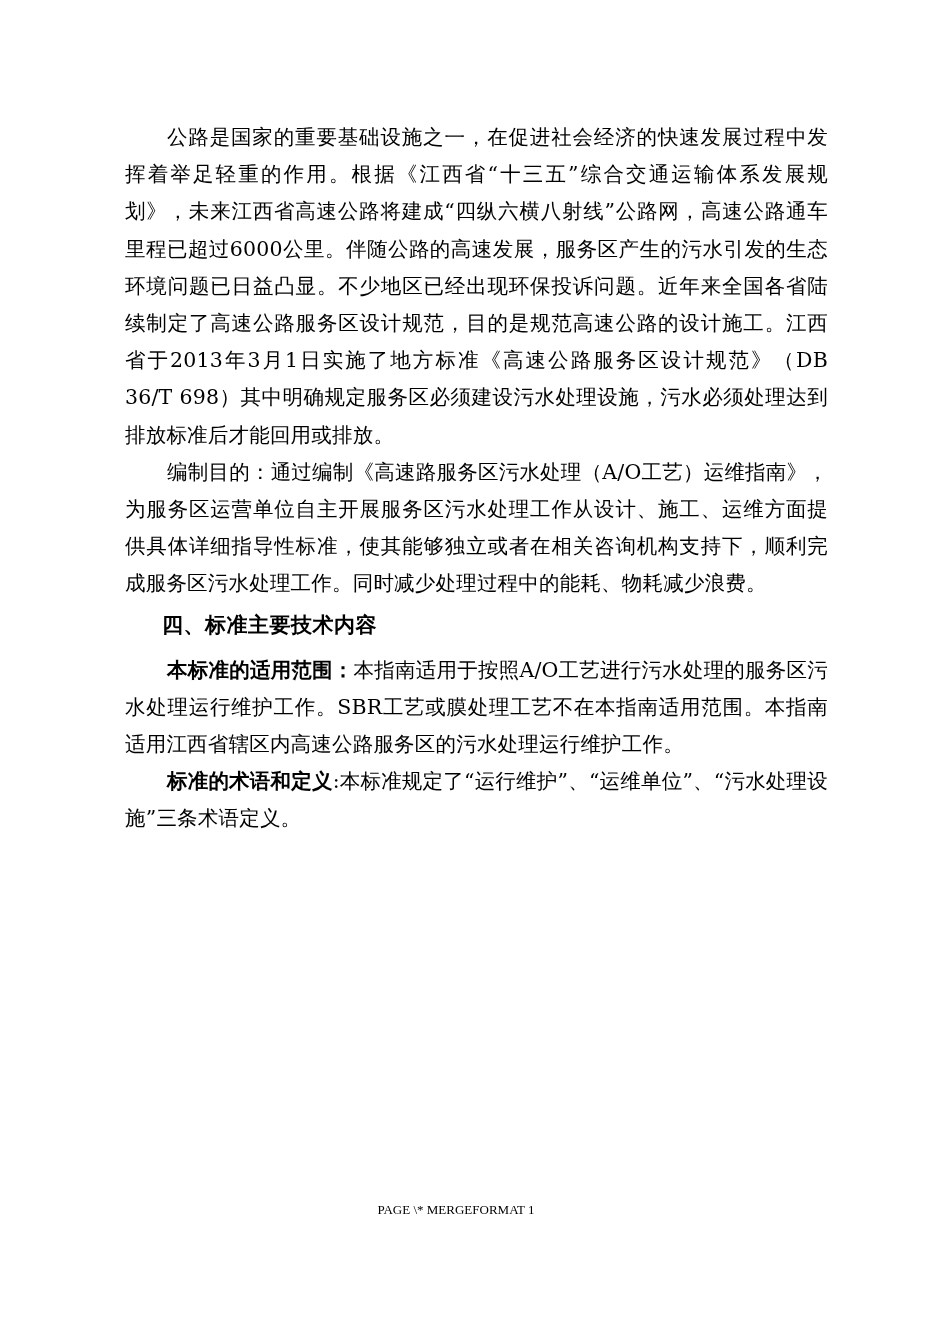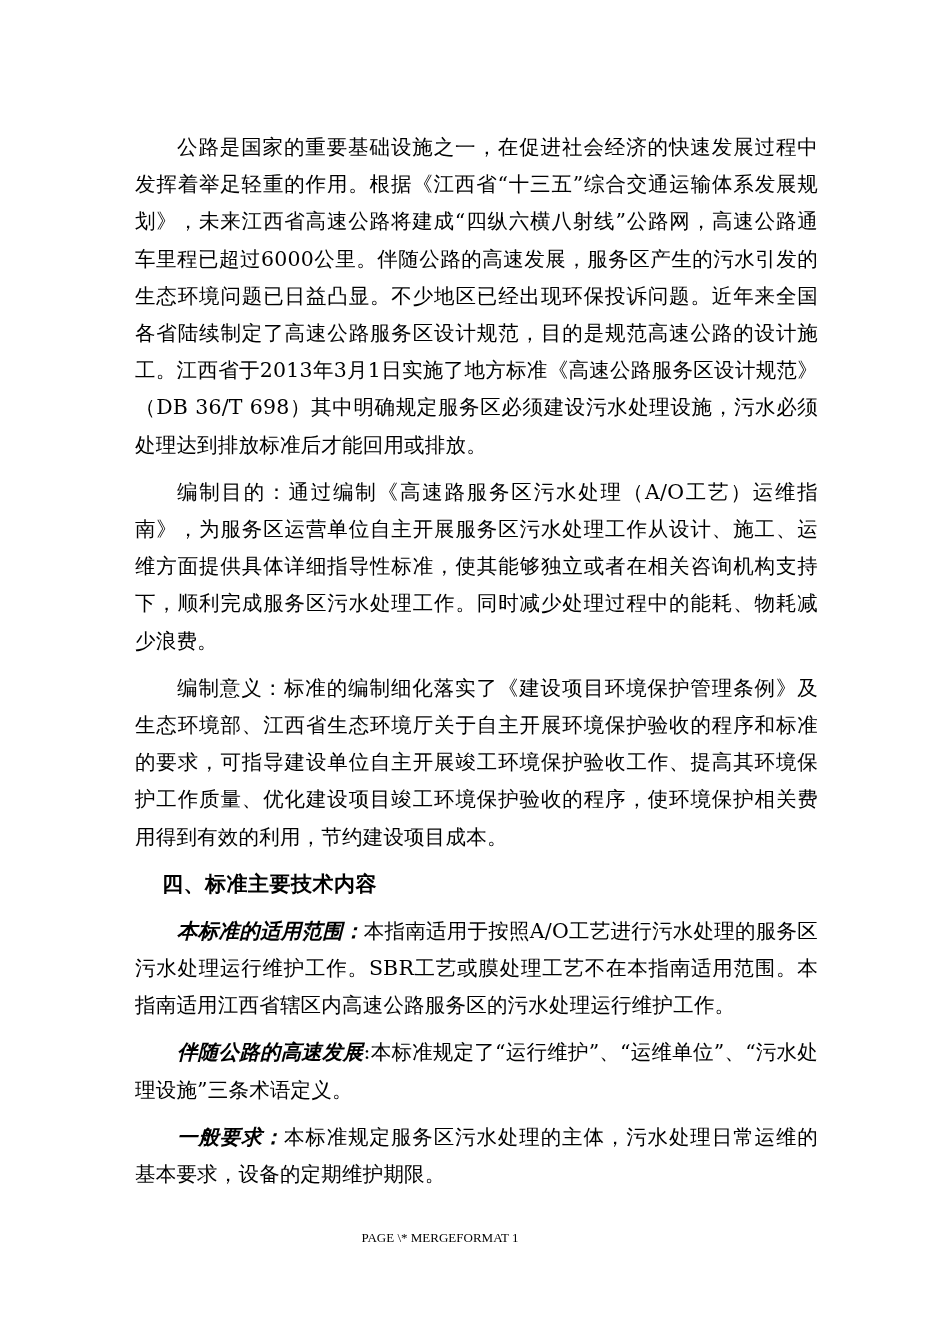--- a/index.html
+++ b/index.html
@@ -1,40 +1,36 @@
 <!DOCTYPE html>
 <html><head>
   <meta charset="utf-8">
   <style>
     html, body { margin: 0; padding: 0; background: #ffffff; }
     body { width: 950px; height: 1344px; position: relative; overflow: hidden;
            font-family: "DejaVu Serif", "Liberation Serif", serif; color: #000; }
     .page { position: absolute; left: 125px; top: 119px; width: 703px; }
-    .para { font-size: 20.5px; line-height: 37.2px; text-align: justify; margin: 10px; letter-spacing: 0.2px; }
+    .para { font-size: 20.5px; line-height: 37.2px; text-align: justify; margin: 0; letter-spacing: 0.2px; }
     .indent { text-indent: 42px; }
     .heading { font-family: "DejaVu Sans", "Liberation Sans", sans-serif; font-size: 21px;
                line-height: 37px; margin: 4px 0 8px 0; padding-left: 37px; letter-spacing: 0.5px; }
-    .bold { font-weight: bold; font-family: "DejaVu Sans", "Liberation Sans", sans-serif; font-style: italic; }
-    .footer { position: absolute; left: 0; width: 880px; top: 1230px; text-align: center;
-              font-family: "Liberation Serif", serif; font-size: 13px; }
+    .bold { font-weight: bold; font-family: "DejaVu Sans", "Liberation Sans", sans-serif; }
+    .footer { position: absolute; left: 0; width: 880px; top: 1202px; text-align: center;
+              font-family: "Liberation Serif", serif; font-size: 13px; padding-left: 16px; }
   </style>
 </head>
 <body>
 
 <div class="page">
   <p class="para indent">公路是国家的重要基础设施之一，在促进社会经济的快速发展过程中发挥着举足轻重的作用。根据《江西省“十三五”综合交通运输体系发展规划》，未来江西省高速公路将建成“四纵六横八射线”公路网，高速公路通车里程已超过6000公里。伴随公路的高速发展，服务区产生的污水引发的生态环境问题已日益凸显。不少地区已经出现环保投诉问题。近年来全国各省陆续制定了高速公路服务区设计规范，目的是规范高速公路的设计施工。江西省于2013年3月1日实施了地方标准《高速公路服务区设计规范》（DB 36/T 698）其中明确规定服务区必须建设污水处理设施，污水必须处理达到排放标准后才能回用或排放。</p>
   <p class="para indent">编制目的：通过编制《高速路服务区污水处理（A/O工艺）运维指南》，为服务区运营单位自主开展服务区污水处理工作从设计、施工、运维方面提供具体详细指导性标准，使其能够独立或者在相关咨询机构支持下，顺利完成服务区污水处理工作。同时减少处理过程中的能耗、物耗减少浪费。</p>
-  <p class="para indent">编制意义：标准的编制细化落实了《建设项目环境保护管理条例》及生态环境部、江西省生态环境厅关于自主开展环境保护验收的程序和标准的要求，可指导建设单位自主开展竣工环境保护验收工作、提高其环境保护工作质量、优化建设项目竣工环境保护验收的程序，使环境保护相关费用得到有效的利用，节约建设项目成本。</p>
 
   <h2 class="heading">四、标准主要技术内容</h2>
 
   <p class="para indent">
     <span class="bold">本标准的适用范围：</span><span>本指南适用于按照A/O工艺进行污水处理的服务区污水处理运行维护工作。SBR工艺或膜处理工艺不在本指南适用范围。本指南适用江西省辖区内高速公路服务区的污水处理运行维护工作。</span>
   </p>
   <p class="para indent">
-    <span class="bold">伴随公路的高速发展</span><span>:本标准规定了“运行维护”、“运维单位”、“污水处理设施”三条术语定义。</span>
-  </p>
-  <p class="para indent">
-    <span class="bold">一般要求：</span><span>本标准规定服务区污水处理的主体，污水处理日常运维的基本要求，设备的定期维护期限。</span>
+    <span class="bold">标准的术语和定义</span><span>:本标准规定了“运行维护”、“运维单位”、“污水处理设施”三条术语定义。</span>
   </p>
 </div>
 
 <div class="footer">PAGE   \* MERGEFORMAT 1</div>
 
 </body></html>

